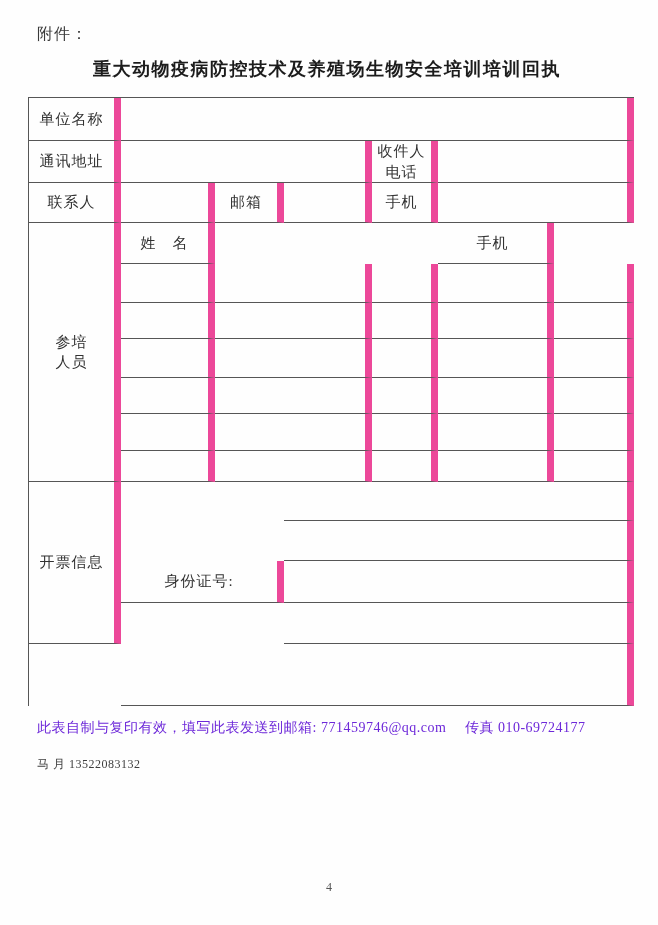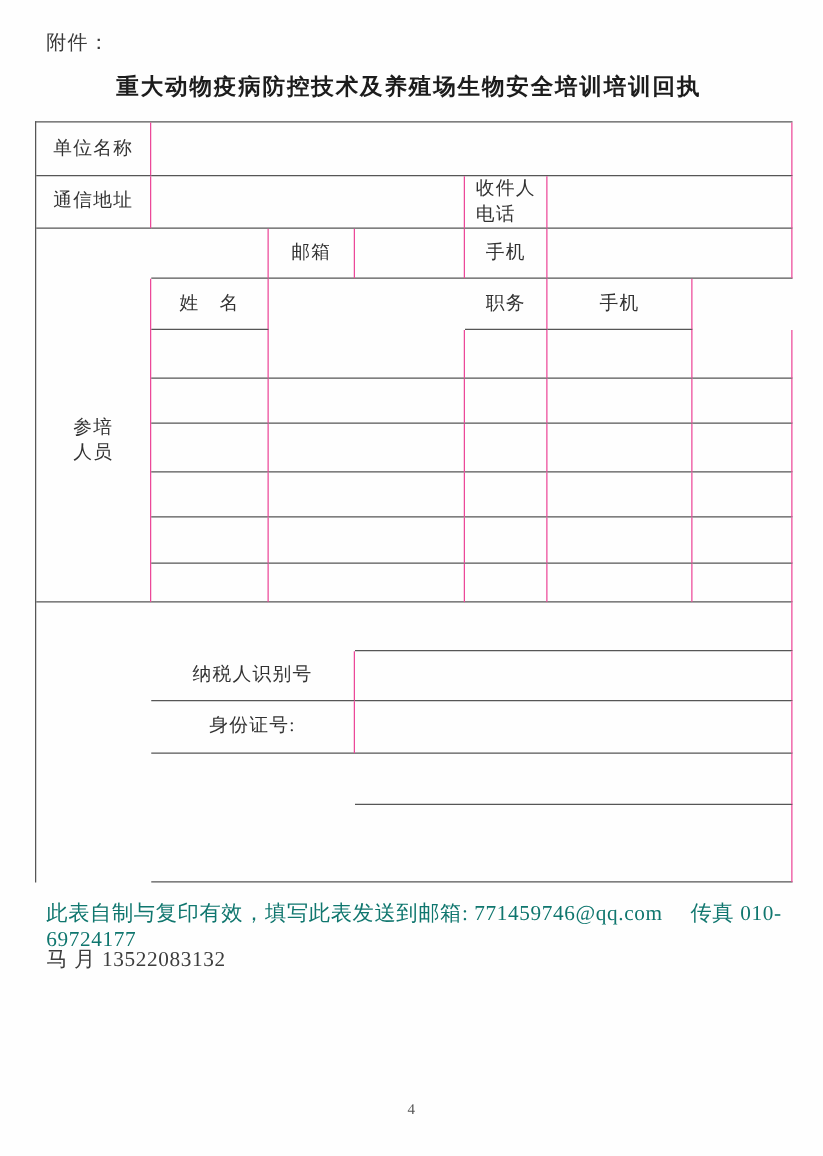--- a/index.html
+++ b/index.html
@@ -40,46 +40,47 @@
     left: 28px;
     top: 97px;
     display: grid;
     grid-template-columns: 92px 94px 69px 88px 66px 116px 80px;
     grid-template-rows: 43px 42px 40px 41px 39px 36px 39px 36px 37px 31px 39px 40px 42px 41px 62px;
     border-top: 1px solid #565656;
     border-left: 1px solid #565656;
     box-sizing: border-box;
   }
   .cell {
-    border-right: 1px solid #ec4899;
+    border-right: 7px solid #ec4899;
     border-bottom: 1px solid #565656;
     display: flex;
     align-items: center;
     justify-content: center;
+    text-align: center;
     white-space: pre-line;
     font-size: 15px;
     letter-spacing: 1px;
     color: #323232;
     line-height: 1.35;
     box-sizing: border-box;
     padding: 1px 2px;
   }
   .footer-note {
     position: absolute;
     left: 37px;
     top: 719px;
-    font-size: 17px;
+    font-size: 14px;
     letter-spacing: 0.5px;
-    color: #0f766e;
+    color: #6d28d9;
   }
   .footer-contact {
     position: absolute;
     left: 37px;
     top: 756px;
-    font-size: 17px;
+    font-size: 12px;
     letter-spacing: 0.5px;
     color: #3d3d3d;
   }
   .page-number {
     position: absolute;
     left: 0;
     right: 0;
     top: 880px;
     text-align: center;
     font-size: 12px;
@@ -92,37 +93,37 @@
 <div class="page">
 
   <div class="attachment">附件：</div>
   <div class="title">重大动物疫病防控技术及养殖场生物安全培训培训回执</div>
 
   <div class="form-table">
 
     <div class="cell" style="grid-area:1/1/2/2">单位名称</div>
     <div class="cell" style="grid-area:1/2/2/8"></div>
 
-    <div class="cell" style="grid-area:2/1/3/2">通信地址</div>
+    <div class="cell" style="grid-area:2/1/3/2">通讯地址</div>
     <div class="cell" style="grid-area:2/2/3/5"></div>
     <div class="cell" style="grid-area:2/5/3/6">收件人
 电话</div>
     <div class="cell" style="grid-area:2/6/3/8"></div>
 
+    <div class="cell" style="grid-area:3/1/4/2">联系人</div>
     <div class="cell" style="grid-area:3/2/4/3"></div>
     <div class="cell" style="grid-area:3/3/4/4">邮箱</div>
     <div class="cell" style="grid-area:3/4/4/5"></div>
     <div class="cell" style="grid-area:3/5/4/6">手机</div>
     <div class="cell" style="grid-area:3/6/4/8"></div>
 
     <div class="cell" style="grid-area:4/2/5/3">姓　名</div>
 
     <div class="cell" style="grid-area:4/1/11/2">参培
 人员</div>
-    <div class="cell" style="grid-area:4/5/5/6">职务</div>
     <div class="cell" style="grid-area:4/6/5/7">手机</div>
 
     <div class="cell" style="grid-area:5/2/6/3"></div>
     <div class="cell" style="grid-area:5/3/6/5"></div>
     <div class="cell" style="grid-area:5/5/6/6"></div>
     <div class="cell" style="grid-area:5/6/6/7"></div>
     <div class="cell" style="grid-area:5/7/6/8"></div>
 
     <div class="cell" style="grid-area:6/2/7/3"></div>
     <div class="cell" style="grid-area:6/3/7/5"></div>
@@ -147,24 +148,24 @@
     <div class="cell" style="grid-area:9/5/10/6"></div>
     <div class="cell" style="grid-area:9/6/10/7"></div>
     <div class="cell" style="grid-area:9/7/10/8"></div>
 
     <div class="cell" style="grid-area:10/2/11/3"></div>
     <div class="cell" style="grid-area:10/3/11/5"></div>
     <div class="cell" style="grid-area:10/5/11/6"></div>
     <div class="cell" style="grid-area:10/6/11/7"></div>
     <div class="cell" style="grid-area:10/7/11/8"></div>
 
+    <div class="cell" style="grid-area:11/1/15/2">开票信息</div>
 
     <div class="cell" style="grid-area:11/4/12/8"></div>
 
-    <div class="cell" style="grid-area:12/2/13/4">纳税人识别号</div>
     <div class="cell" style="grid-area:12/4/13/8"></div>
 
     <div class="cell" style="grid-area:13/2/14/4">身份证号:</div>
     <div class="cell" style="grid-area:13/4/14/8"></div>
 
     <div class="cell" style="grid-area:14/4/15/8"></div>
 
     <div class="cell" style="grid-area:15/2/16/8"></div>
 
   </div>

